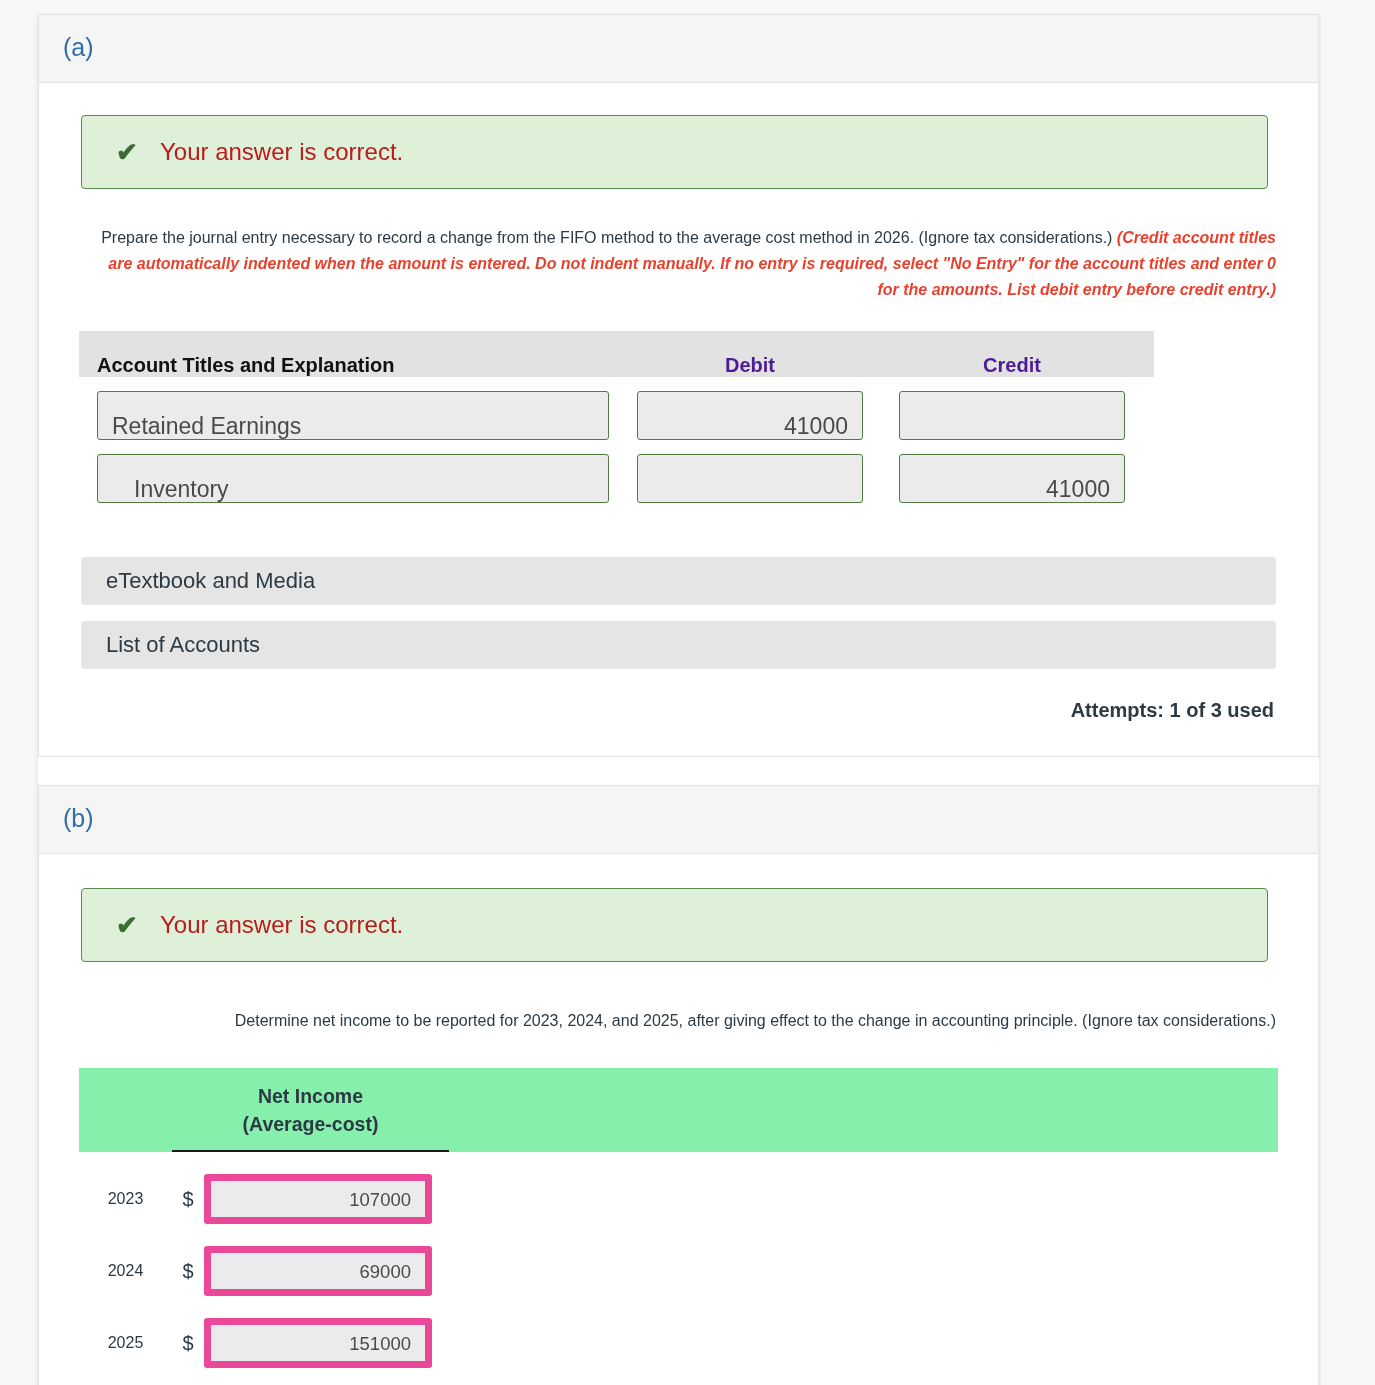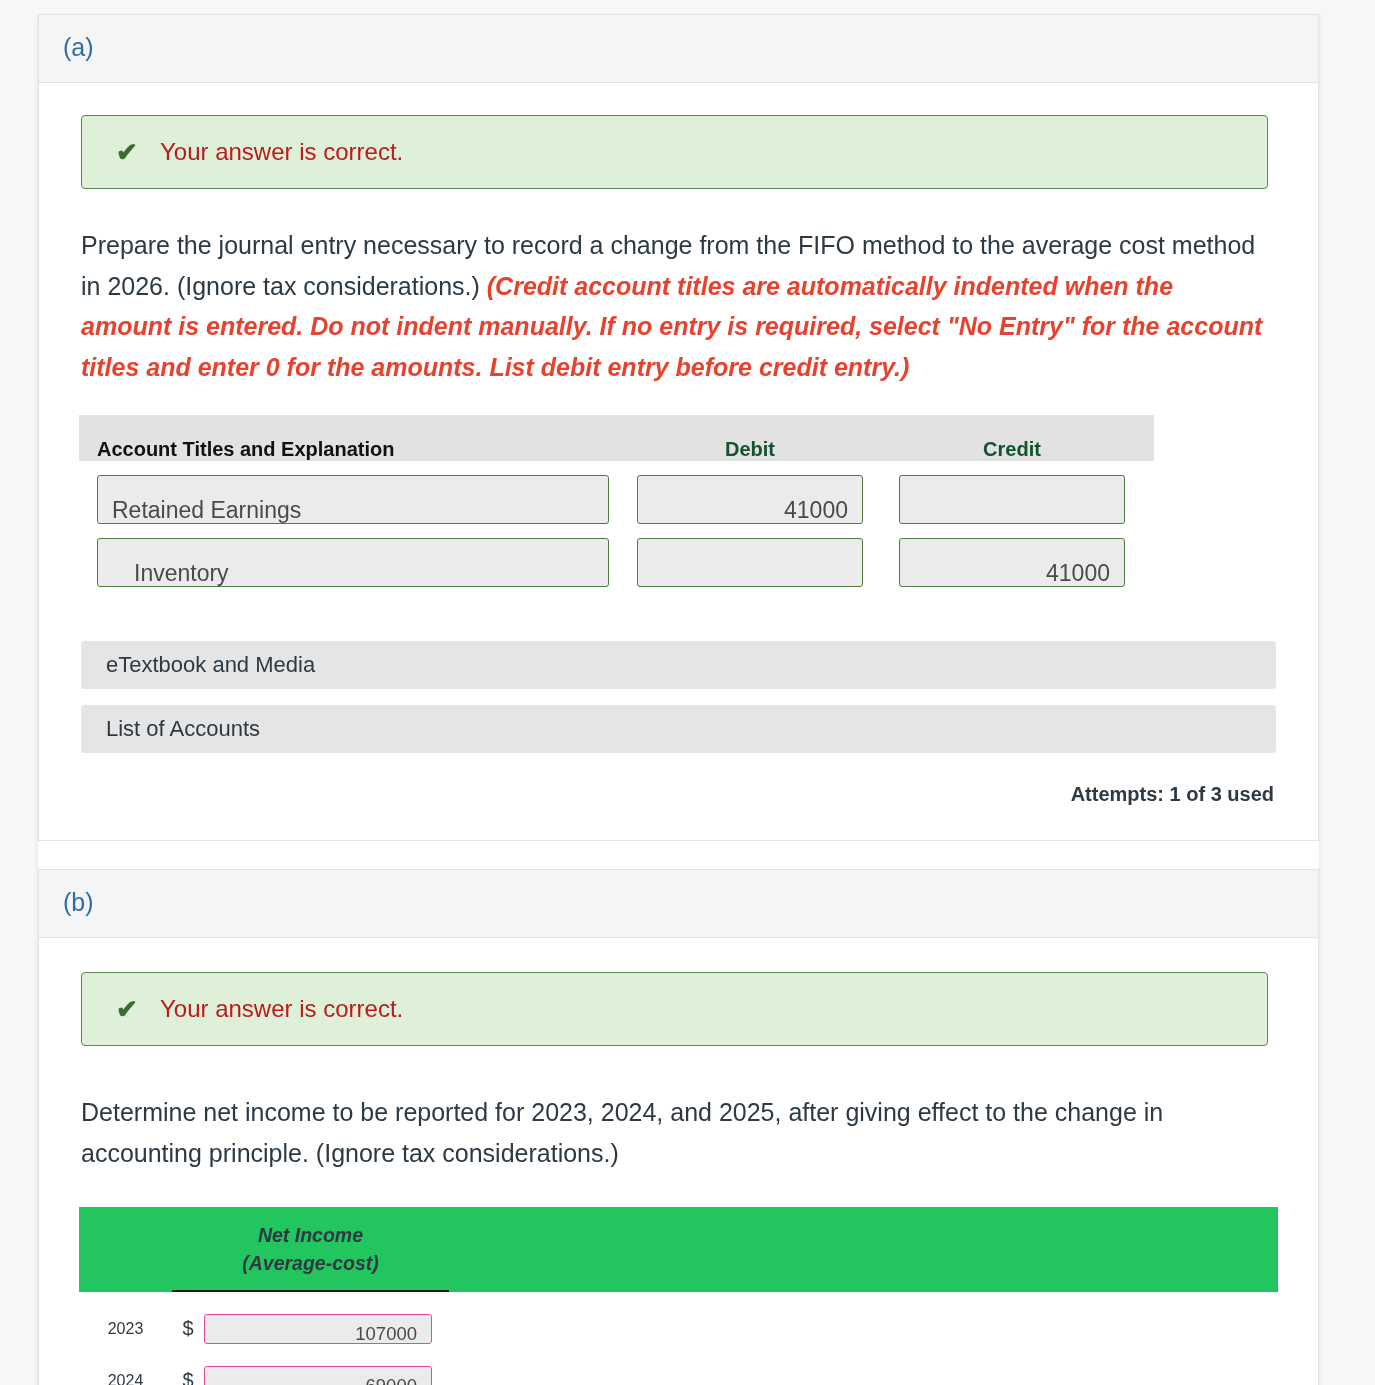--- a/index.html
+++ b/index.html
@@ -70,25 +70,26 @@
     text-align: left;
     padding-left: 10px;
     font-weight: bold;
   }
   .alert-text {
     color: #b91c1c;
     font-size: 24px;
   }
   
   .prompt {
-    margin: 36px 2px 0 2px;
-    font-size: 25px;
+    margin: 36px 2px 0 18px;
+    font-size: 16px;
     line-height: 1.62;
     color: #2d3a44;
     max-width: 1185px;
+    text-align: right;
   }
   .prompt .hint {
     color: #e8422f;
     font-style: italic;
     font-weight: bold;
   }
   
   .journal {
     margin-top: 28px;
     width: 1075px;
@@ -104,21 +105,21 @@
     padding-left: 18px;
     font-size: 20px;
     font-weight: bold;
     color: #111;
   }
   .jh-debit, .jh-credit {
     width: 262px;
     text-align: center;
     font-size: 20px;
     font-weight: bold;
-    color: #14532d;
+    color: #4c1d95;
   }
   .journal-row {
     display: flex;
     align-items: center;
     margin-top: 14px;
   }
   .cell-acct { width: 540px; padding-left: 18px; }
   .cell-amt  { width: 262px; display: flex; justify-content: center; }
   .fld {
     background: #ebebeb;
@@ -153,22 +154,21 @@
     margin-top: 30px;
     padding-right: 4px;
     font-size: 20px;
     font-weight: bold;
     color: #2d3a44;
   }
   
   .ni-table { margin-top: 34px; }
   .ni-head {
     display: flex;
-    background: #22c55e;
-    font-style: italic;
+    background: #86efac;
   }
   .ni-head-blank { width: 93px; }
   .ni-head-title {
     width: 277px;
     text-align: center;
     font-size: 19.5px;
     font-weight: bold;
     color: #2d3a44;
     line-height: 1.45;
     padding: 14px 0 12px 0;
@@ -186,25 +186,25 @@
     color: #2d3a44;
   }
   .ni-dollar {
     width: 32px;
     text-align: center;
     font-size: 20px;
     color: #2d3a44;
   }
   .fld-ni {
     width: 228px;
-    height: 30px;
+    height: 50px;
     line-height: 37px;
     text-align: right;
     background: #ebebeb;
-    border: 1px solid #ec4899;
+    border: 7px solid #ec4899;
     border-radius: 3px;
     font-size: 18.5px;
     color: #4a4a4a;
     padding: 0 14px;
   }
   .prompt-b { margin-top: 46px; }
   .section-body-b { padding: 30px 40px 60px 40px; }
 </style>
 </head>
 <body>

